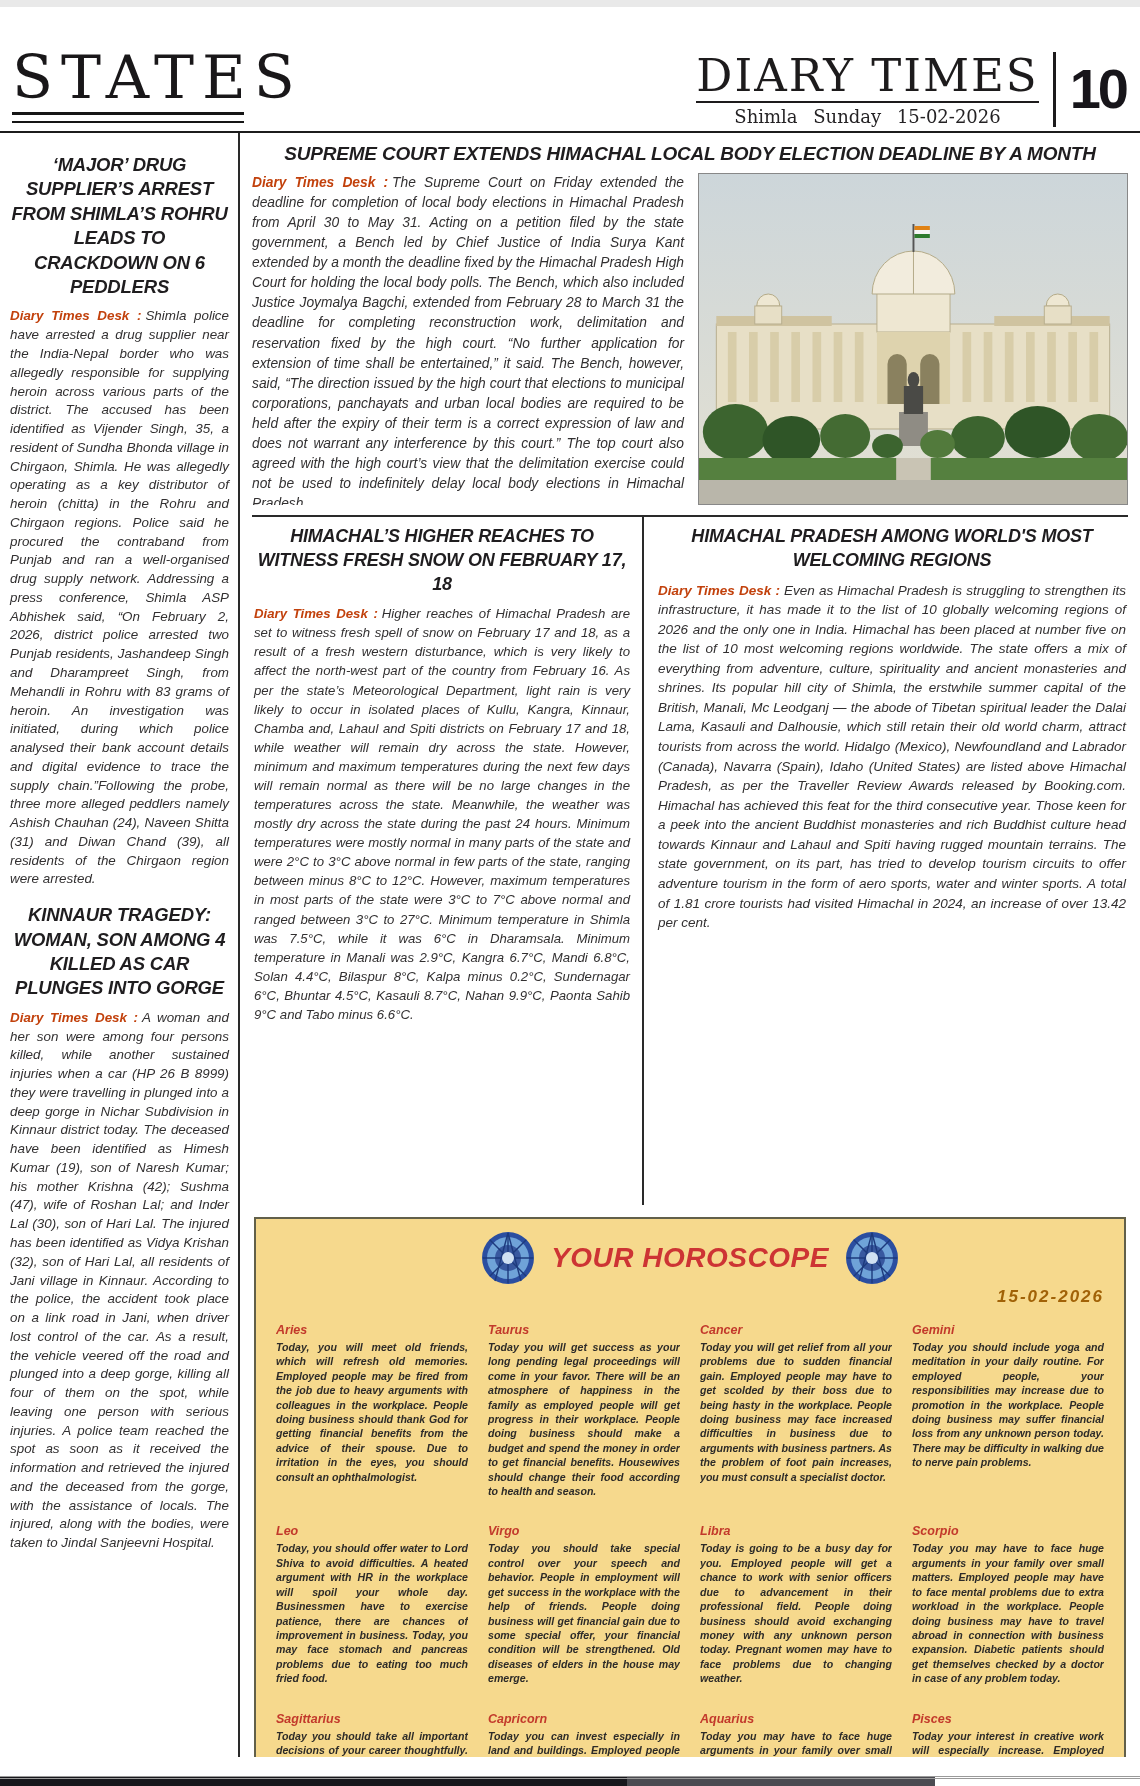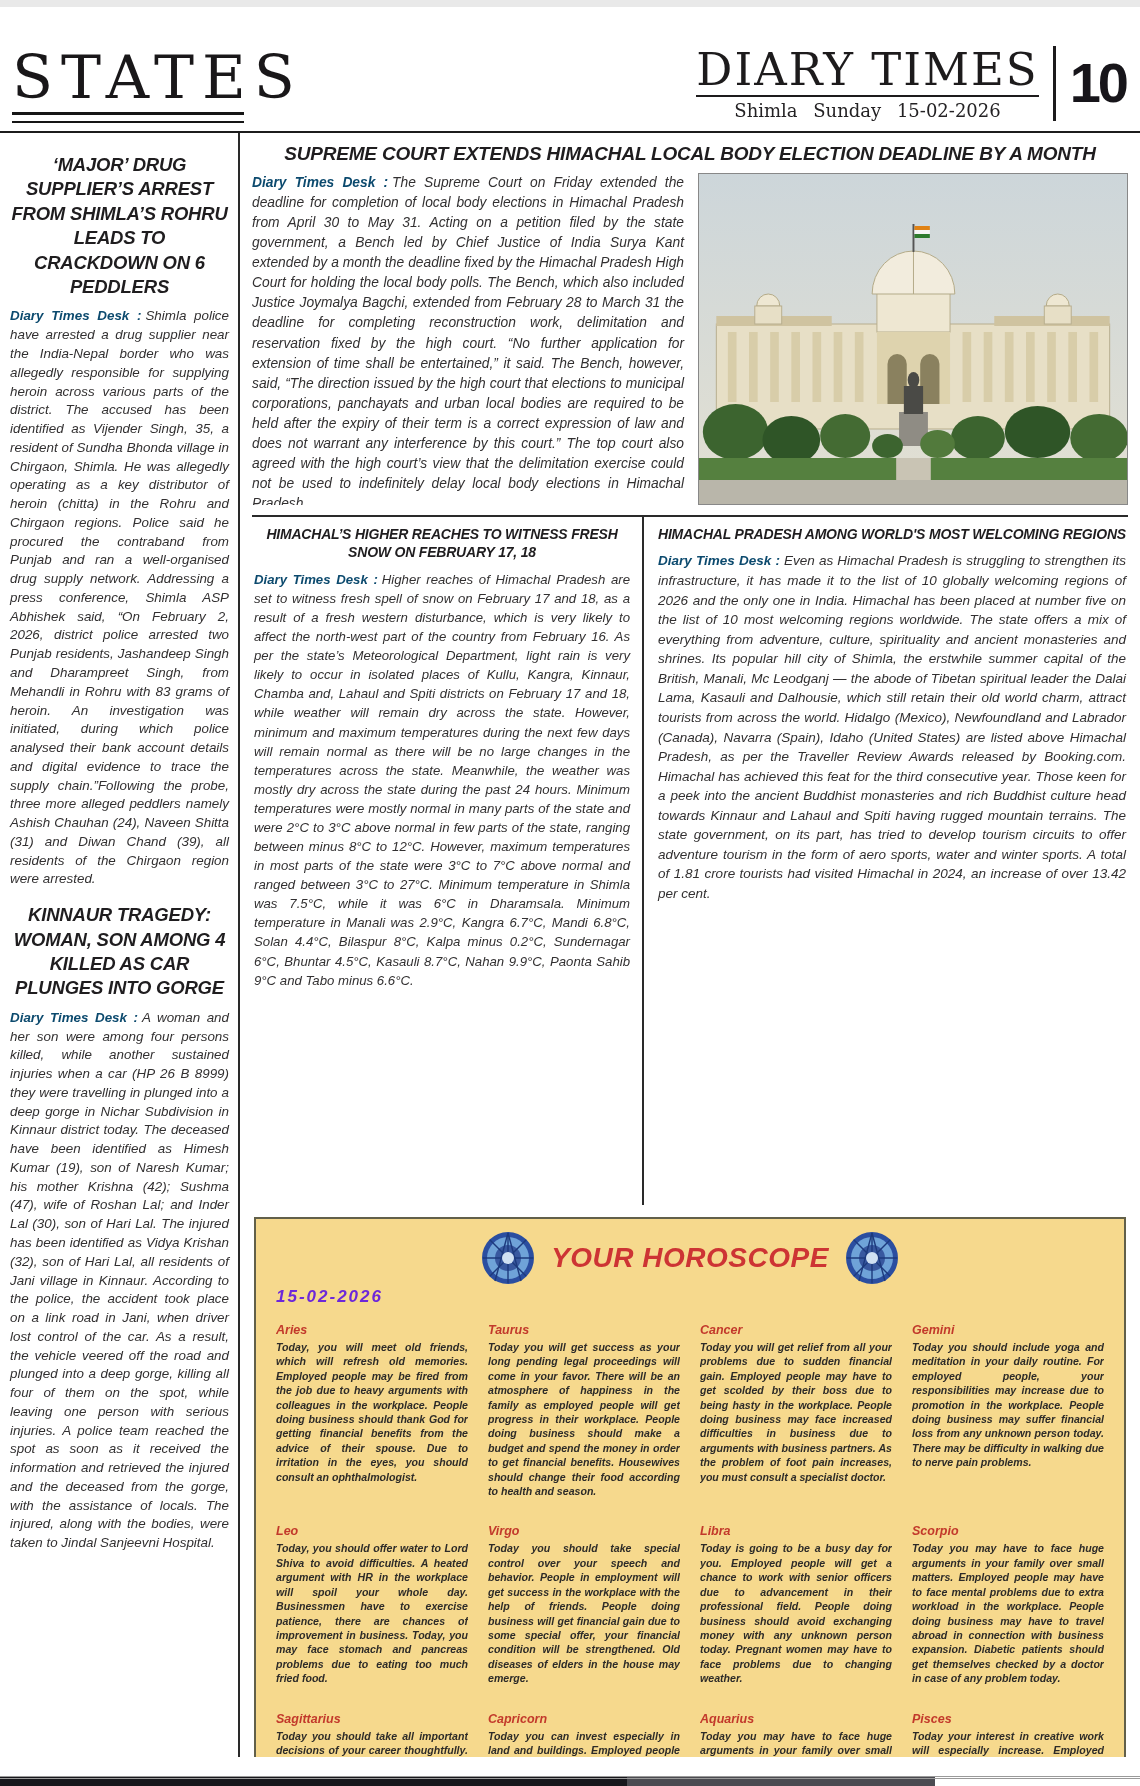--- a/index.html
+++ b/index.html
@@ -7,65 +7,65 @@
         font-family:"Liberation Sans",sans-serif;color:#2e2c2d;overflow:hidden;box-sizing:border-box;}
 
   
   .header{display:flex;justify-content:space-between;align-items:flex-end;
           padding:14px 14px 0 12px;height:126px;box-sizing:border-box;
           border-bottom:2px solid #1c1c1c;}
   .section-title{font-family:"DejaVu Serif",serif;font-size:60px;line-height:.95;
                  letter-spacing:8px;color:#191719;font-weight:400;}
   .section-title-wrap{padding-bottom:8px;}
   .dbl-rule{width:232px;height:6px;border-top:3px solid #151515;border-bottom:2px solid #151515;margin-top:6px;}
-  .mast-cluster{display:flex;align-items:stretch;gap:14px;padding-bottom:10px;}
+  .mast-cluster{display:flex;align-items:stretch;gap:14px;padding-bottom:4px;}
   .mast-block{text-align:center;}
   .mast-title{font-family:"DejaVu Serif",serif;font-size:45px;line-height:1.05;color:#1d1b1c;letter-spacing:2px;}
   .mast-rule{border-top:2.5px solid #1d1b1c;margin:2px 0 3px 0;}
   .dateline{font-family:"DejaVu Serif",serif;font-size:18px;color:#242224;word-spacing:10px;}
   .vbar{width:3px;background:#1d1b1c;}
   .page-num{font-size:56px;font-weight:800;letter-spacing:-3px;color:#17151a;line-height:1;align-self:center;}
 
   
   .content{display:flex;height:1624px;font-style:italic;}
   .rail{width:240px;min-width:240px;box-sizing:border-box;padding:10px 9px 0 10px;
         border-right:2px solid #2a2a2a;overflow:hidden;}
   .main{flex:1;box-sizing:border-box;padding:8px 12px 0 12px;overflow:hidden;}
 
   h2.headline{margin:10px 0 8px 0;text-align:center;color:#1f1d1f;
               font-size:18.5px;line-height:1.32;font-weight:800;letter-spacing:-0.2px;}
   .body-text{margin:0 0 14px 0;text-align:justify;font-size:13.4px;line-height:1.40;color:#323031;}
-  .byline{font-weight:800;color:#0c4a6e;margin-right:4px;}
+  .byline{font-weight:800;color:#c2410c;margin-right:4px;}
 
   
   .sc-head{margin:2px 6px 8px 6px;text-align:center;font-size:19px;font-weight:800;
            color:#1f1d1f;letter-spacing:-0.2px;}
   .sc-row{display:flex;gap:14px;height:332px;overflow:hidden;}
   .sc-body{width:432px;min-width:432px;}
   .sc-body .body-text{font-size:13.8px;line-height:1.455;}
   .sc-photo{flex:1;border:1px solid #888;overflow:hidden;background:#cfd6d8;}
   .sc-photo svg{display:block;width:100%;height:100%;}
 
   .hrule{border:none;border-top:2px solid #2a2a2a;margin:10px 0 0 0;}
 
   
   .twocol{display:flex;height:688px;overflow:hidden;}
   .col-snow{width:392px;min-width:392px;box-sizing:border-box;padding:6px 12px 0 2px;
             border-right:2px solid #2a2a2a;}
   .col-welcome{flex:1;box-sizing:border-box;padding:6px 2px 0 14px;}
-  .col-snow h2.headline,.col-welcome h2.headline{font-size:14px;margin-top:2px;}
+  .col-snow h2.headline,.col-welcome h2.headline{font-size:18px;margin-top:2px;}
   .col-snow .body-text{font-size:13.2px;line-height:1.445;}
   .col-welcome .body-text{font-size:13.5px;line-height:1.45;}
 
   
   .horoscope{margin:12px 2px 0 2px;height:578px;box-sizing:border-box;background:#f6d98d;
              border:2px solid #62604a;padding:12px 20px 10px 20px;overflow:hidden;}
   .h-titlerow{display:flex;align-items:center;justify-content:center;gap:16px;}
   .h-title{font-size:28px;font-weight:800;color:#cd3434;letter-spacing:0.5px;}
-  .h-date{text-align:left;font-size:17px;font-weight:800;color:#6d28d9;letter-spacing:2px;margin-top:2px;}
+  .h-date{text-align:right;font-size:17px;font-weight:800;color:#a16207;letter-spacing:2px;margin-top:2px;}
   .zodiac-icon svg{display:block;}
   .h-grid{display:grid;grid-template-columns:repeat(4,1fr);column-gap:20px;row-gap:26px;margin-top:16px;}
   .h-entry{overflow:hidden;}
   .h-sign{font-size:12.5px;font-weight:800;color:#c2392b;margin-bottom:3px;}
   .h-text{font-size:10.6px;font-weight:700;line-height:1.36;color:#2d2b28;text-align:justify;}
 
   
   .bottom-bar{position:absolute;left:0;bottom:0;width:100%;height:14px;
               border-top:3px double #9a9a9a;
               background:linear-gradient(90deg,#17171c 0 55%,#17171c 55%,#4b4b51 55% 82%,#ffffff 82% 100%);}

